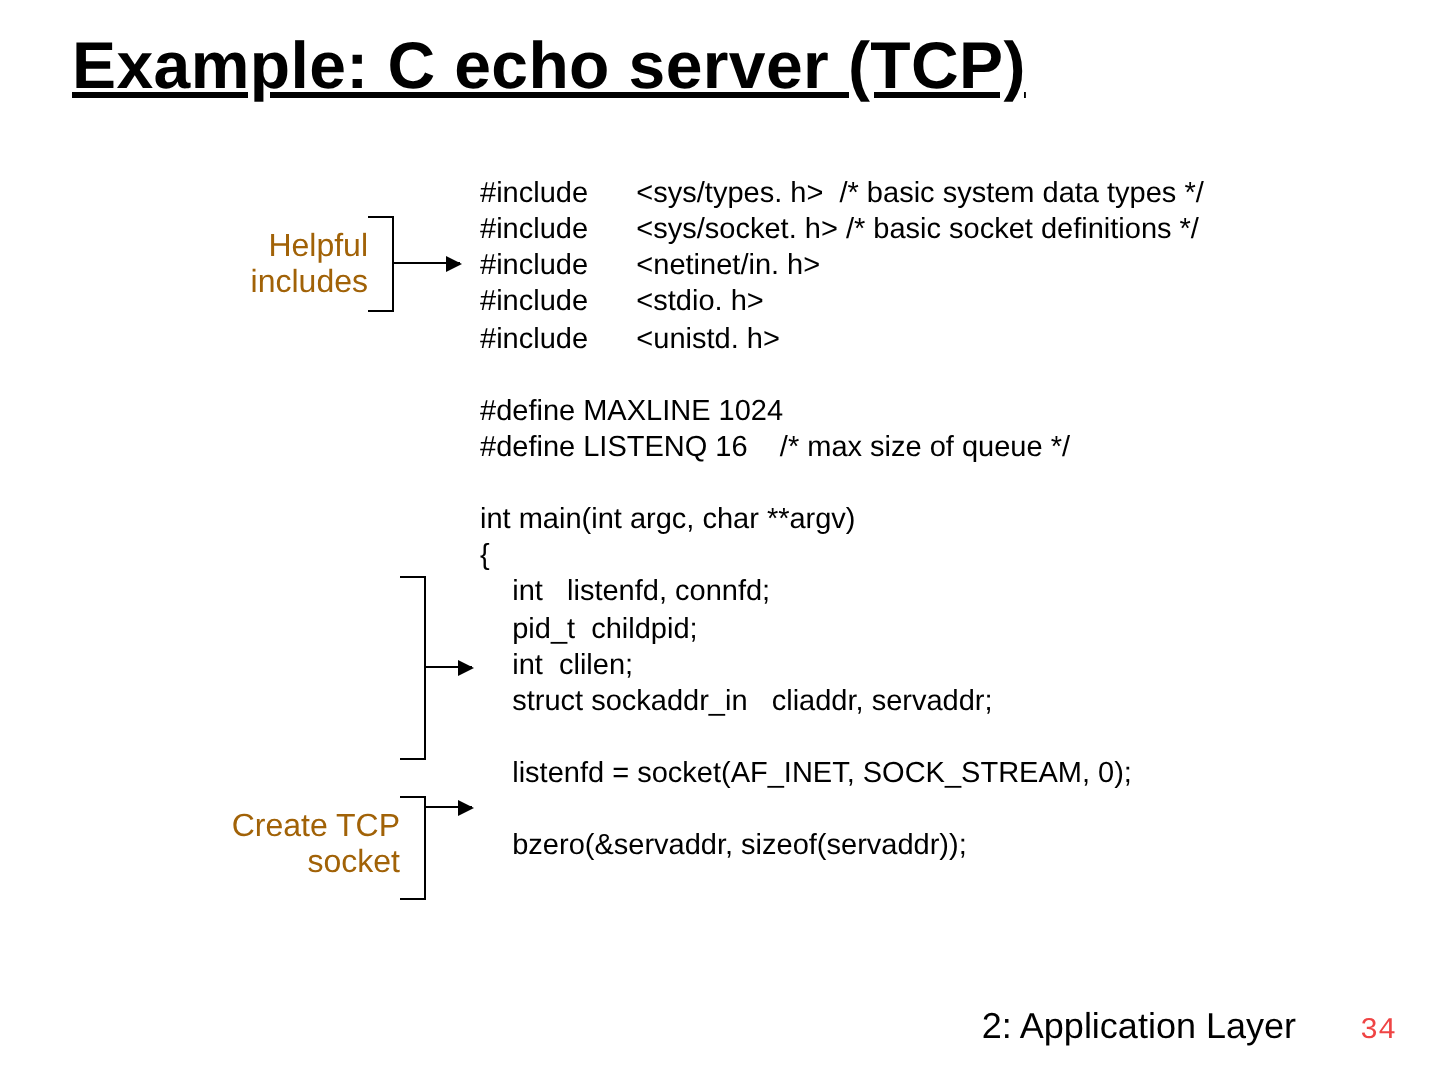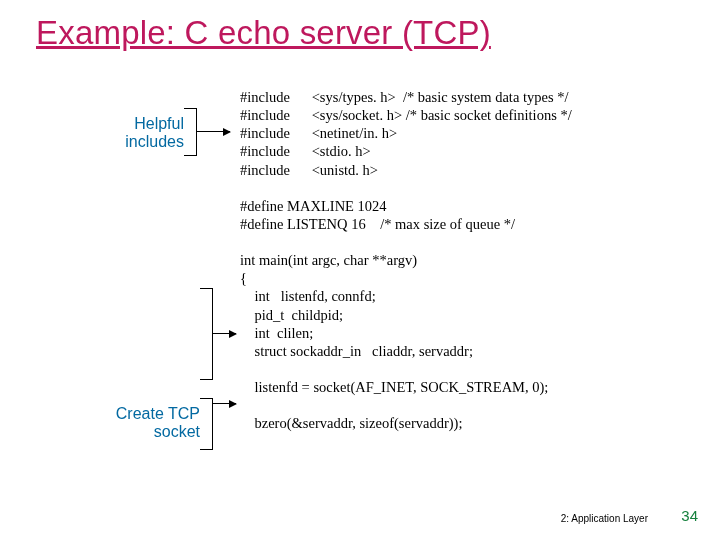--- a/index.html
+++ b/index.html
@@ -15,31 +15,31 @@
   .slide {
     position: relative;
     width: 720px;
     height: 540px;
   }
   .title {
     position: absolute;
     left: 36px;
     top: 14px;
     font-size: 33px;
-    color: #be185d;
+    color: #000000;
     text-decoration: underline;
     font-family: "Comic Sans MS", "Trebuchet MS", sans-serif;
-    font-weight: 400;
+    font-weight: 700;
     letter-spacing: 0.2px;
   }
   .annot {
     position: absolute;
     font-family: "Comic Sans MS", "Trebuchet MS", sans-serif;
     font-size: 16px;
-    color: #0369a1;
+    color: #a16207;
     text-align: right;
     line-height: 1.15;
   }
   .ann1 { left: 74px; top: 115px; width: 110px; }
   .ann2 { left: 30px; top: 310px; width: 170px; }
   .ann3 { left: 88px; top: 405px; width: 112px; text-align: right; }
   .bracket {
     position: absolute;
     border-color: #000;
     border-style: solid;
@@ -63,41 +63,41 @@
     border-top: 4px solid transparent;
     border-bottom: 4px solid transparent;
   }
   .ar1 { left: 196px; top: 131px; width: 34px; }
   .ar2 { left: 212px; top: 333px; width: 24px; }
   .ar3 { left: 212px; top: 403px; width: 24px; }
   .code {
     position: absolute;
     left: 240px;
     top: 88px;
-    font-family: Liberation Serif, serif;
+    font-family: Liberation Sans, sans-serif;
     font-size: 14.5px;
     line-height: 1.25;
     white-space: pre;
     color: #000;
   }
   .footer-center {
     position: absolute;
     bottom: 16px;
     right: 72px;
     font-family: "Comic Sans MS", "Trebuchet MS", sans-serif;
-    font-size: 10px;
+    font-size: 18px;
     color: #000;
   }
   .footer-num {
     position: absolute;
     bottom: 16px;
     right: 22px;
-    font-family: Liberation Sans, sans-serif;
+    font-family: Liberation Mono, monospace;
     font-size: 15px;
-    color: #15803d;
+    color: #ef4444;
     text-align: center;
   }
 </style>
 </head>
 <body>
 
 <div class="slide">
 
   <div class="title">Example: C echo server (TCP)</div>
 

